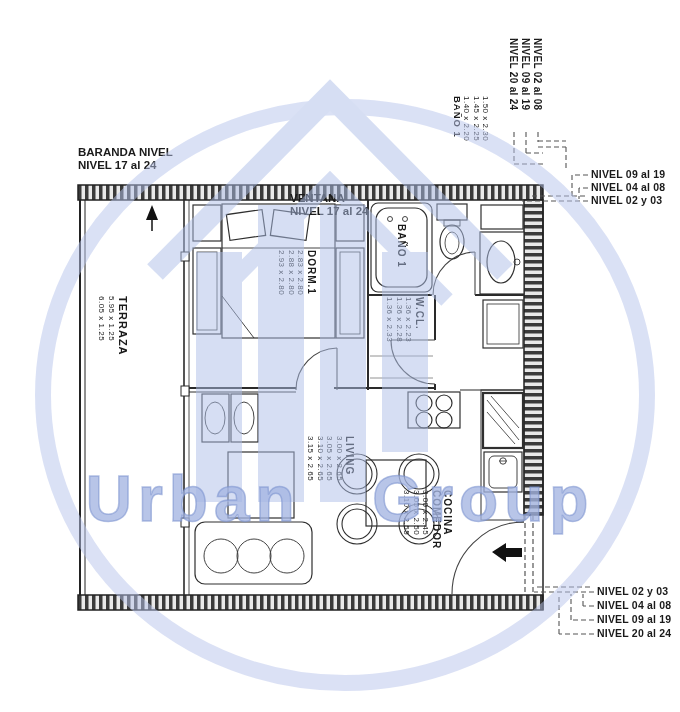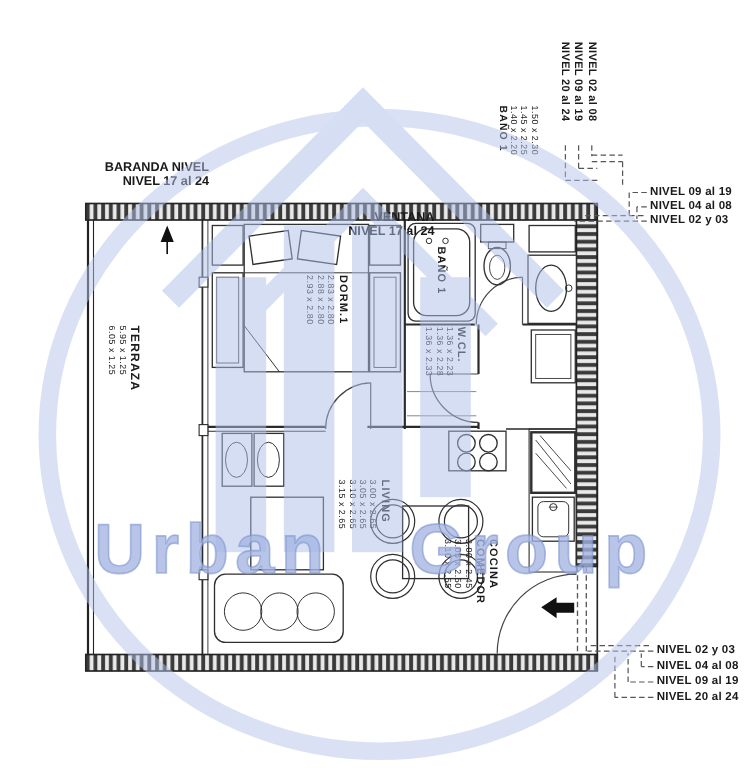--- a/index.html
+++ b/index.html
@@ -1,21 +1,21 @@
 <!DOCTYPE html>
 <html><head>
 <meta charset="utf-8">
 <style>
   html,body{margin:0;padding:0;background:#ffffff;}
   #stage{
     position:relative;width:680px;height:712px;background:#ffffff;overflow:hidden;
     font-family:"Liberation Sans", sans-serif;color:#1a1a1a;
   }
   #plan-svg{position:absolute;left:0;top:0;z-index:1;}
-  .hlabel{position:absolute;z-index:2;font-weight:bold;line-height:1.15;text-align:right;}
+  .hlabel{position:absolute;z-index:2;font-weight:bold;line-height:1.15;text-align:left;}
   .vlabel{
     position:absolute;z-index:2;
     writing-mode:vertical-rl;text-orientation:mixed;
     white-space:nowrap;
   }
   .vlabel-lr{
     position:absolute;z-index:2;
     writing-mode:vertical-lr;text-orientation:mixed;
     white-space:nowrap;
   }

